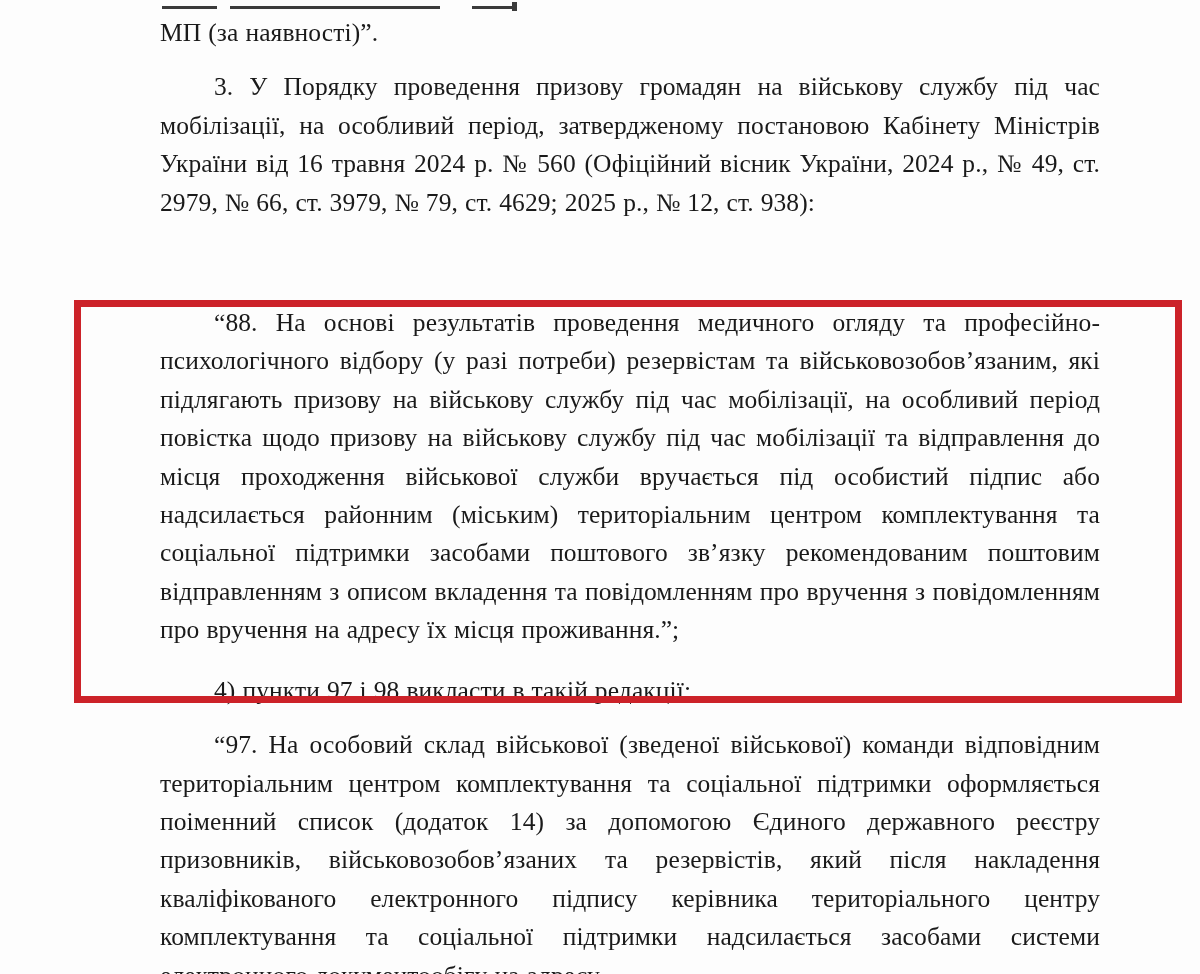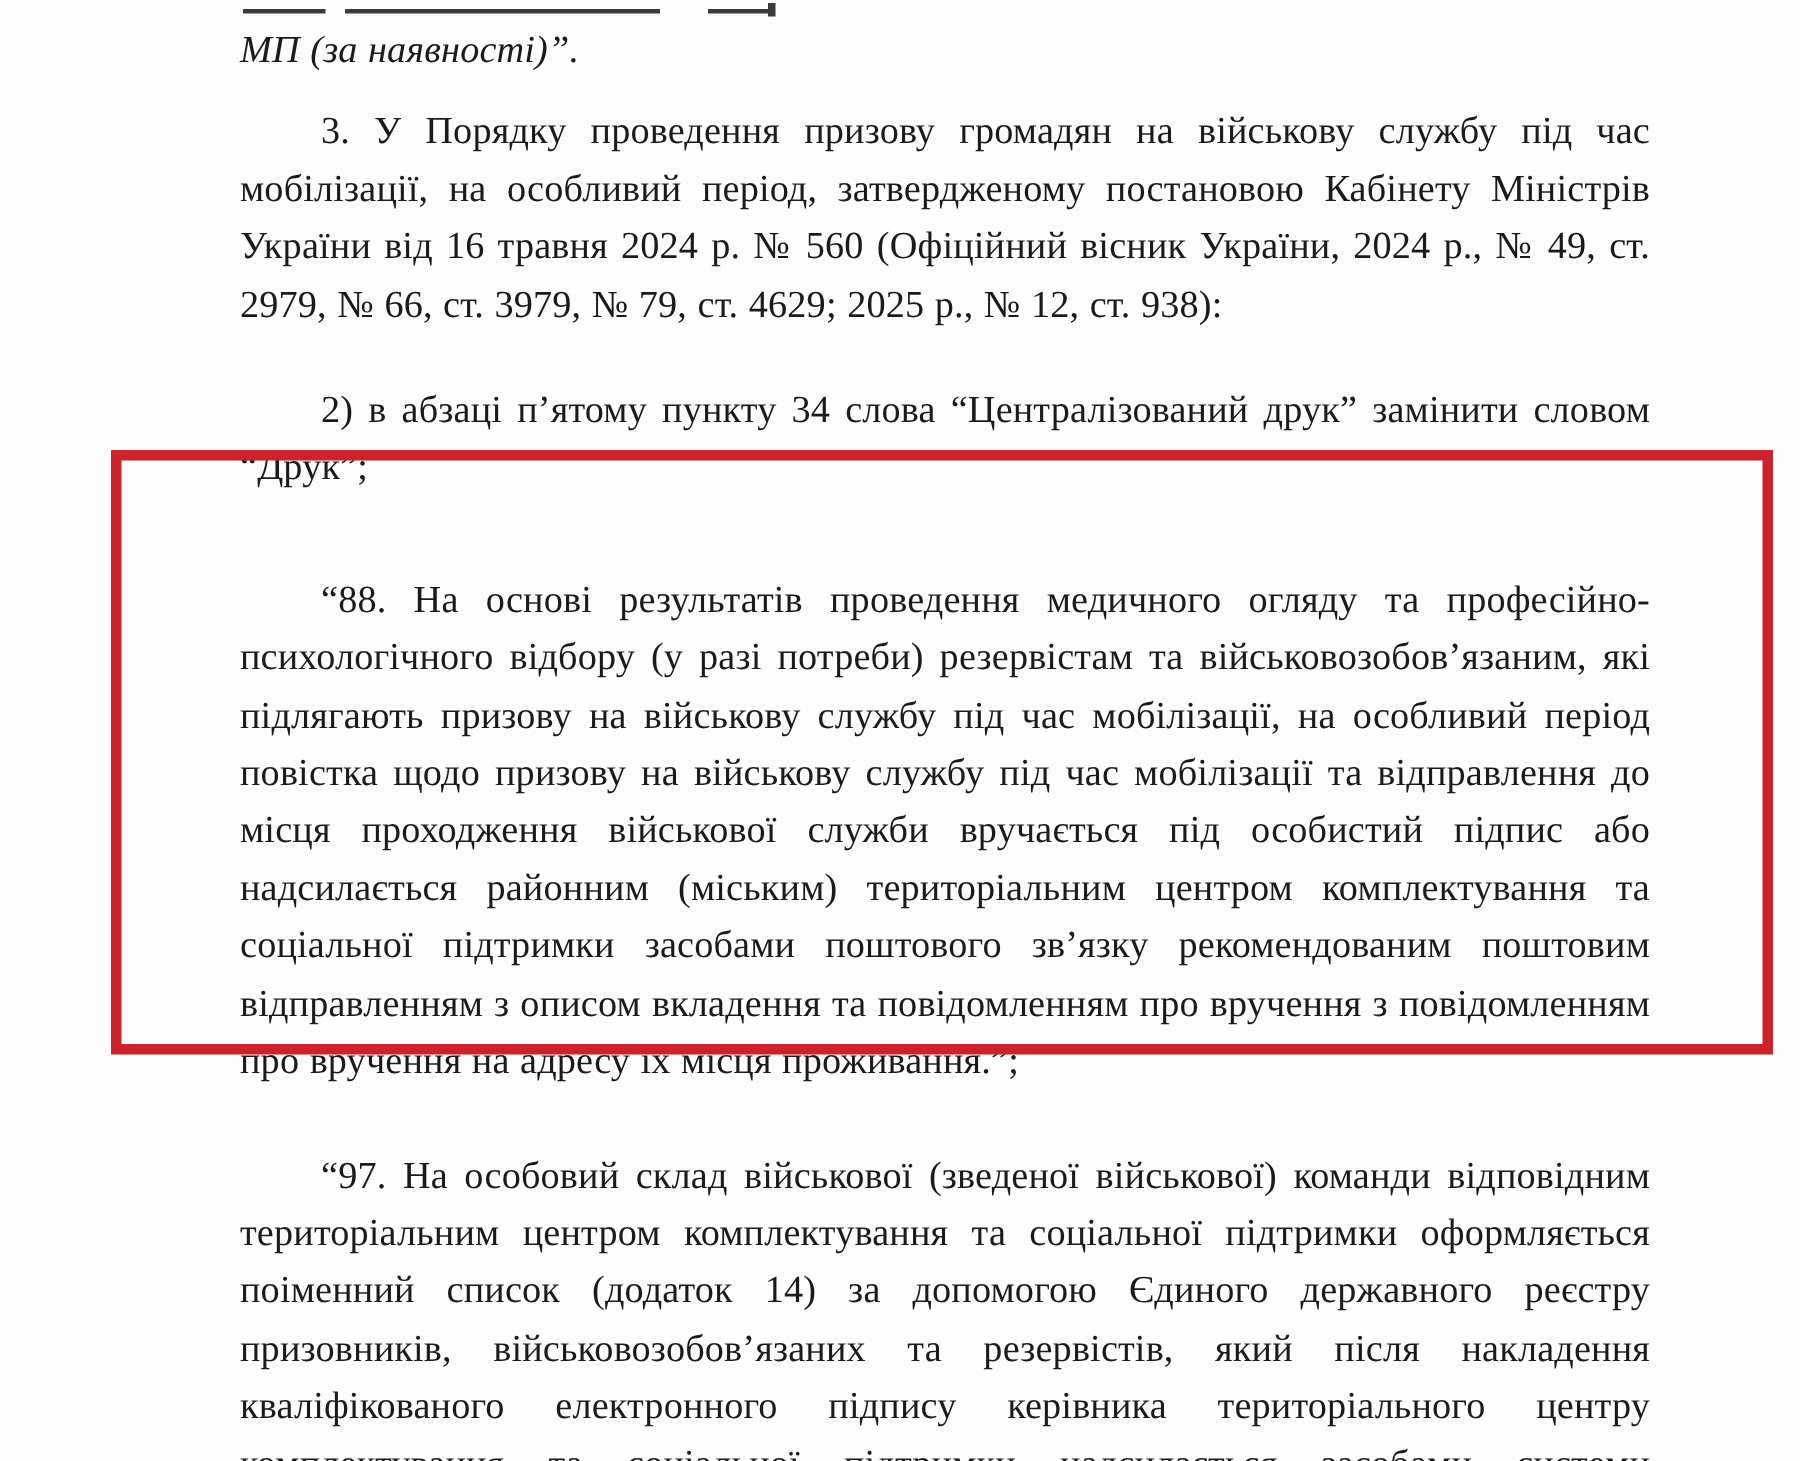--- a/index.html
+++ b/index.html
@@ -36,21 +36,20 @@
     font-size: 25.5px;
     line-height: 38.4px;
     text-align: justify;
     text-justify: inter-word;
     margin: 0;
     letter-spacing: 0.1px;
     word-spacing: 0.5px;
   }
   .para.left {
     text-align: left;
-    font-style: italic;
   }
   .para.indent {
     text-indent: 54px;
   }
   .para.nojust {
     text-align: left;
   }
   .gap-md { height: 16px; }
 
   
@@ -117,31 +116,31 @@
 
     <div class="gap-md"></div>
 
     <p class="para indent">3. У Порядку проведення призову громадян на військову службу під час мобілізації, на особливий період, затвердженому постановою Кабінету Міністрів України від 16 травня 2024 р. № 560 (Офіційний вісник України, 2024 р., № 49, ст. 2979, № 66, ст. 3979, № 79, ст. 4629; 2025 р., № 12, ст. 938):</p>
 
     <div class="gap-md"></div>
 
 
     <div class="gap-md"></div>
 
-    <p class="para indent">2) в абзаці п’ятому пункту 34 слова “Централізований друк” замінити словом “Друк”;</p>
 
     <div style="height:34px"></div>
 
 
     <div class="gap-md"></div>
 
     <p class="para indent">“88. На основі результатів проведення медичного огляду та професійно-психологічного відбору (у разі потреби) резервістам та військовозобов’язаним, які підлягають призову на військову службу під час мобілізації, на особливий період повістка щодо призову на військову службу під час мобілізації та відправлення до місця проходження військової служби вручається під особистий підпис або надсилається районним (міським) територіальним центром комплектування та соціальної підтримки засобами поштового зв’язку рекомендованим поштовим відправленням з описом вкладення та повідомленням про вручення з повідомленням про вручення на адресу їх місця проживання.”;</p>
 
     <div style="height:22px"></div>
 
+    <p class="para indent nojust">4) пункти 97 і 98 викласти в такій редакції:</p>
 
     <div class="gap-md"></div>
 
     <p class="para indent">“97. На особовий склад військової (зведеної військової) команди відповідним територіальним центром комплектування та соціальної підтримки оформляється поіменний список (додаток 14) за допомогою Єдиного державного реєстру призовників, військовозобов’язаних та резервістів, який після накладення кваліфікованого електронного підпису керівника територіального центру комплектування та соціальної підтримки надсилається засобами системи електронного документообігу на адресу</p>
 
   </div>
 
   <div id="redbox"></div>
 
 </div>

